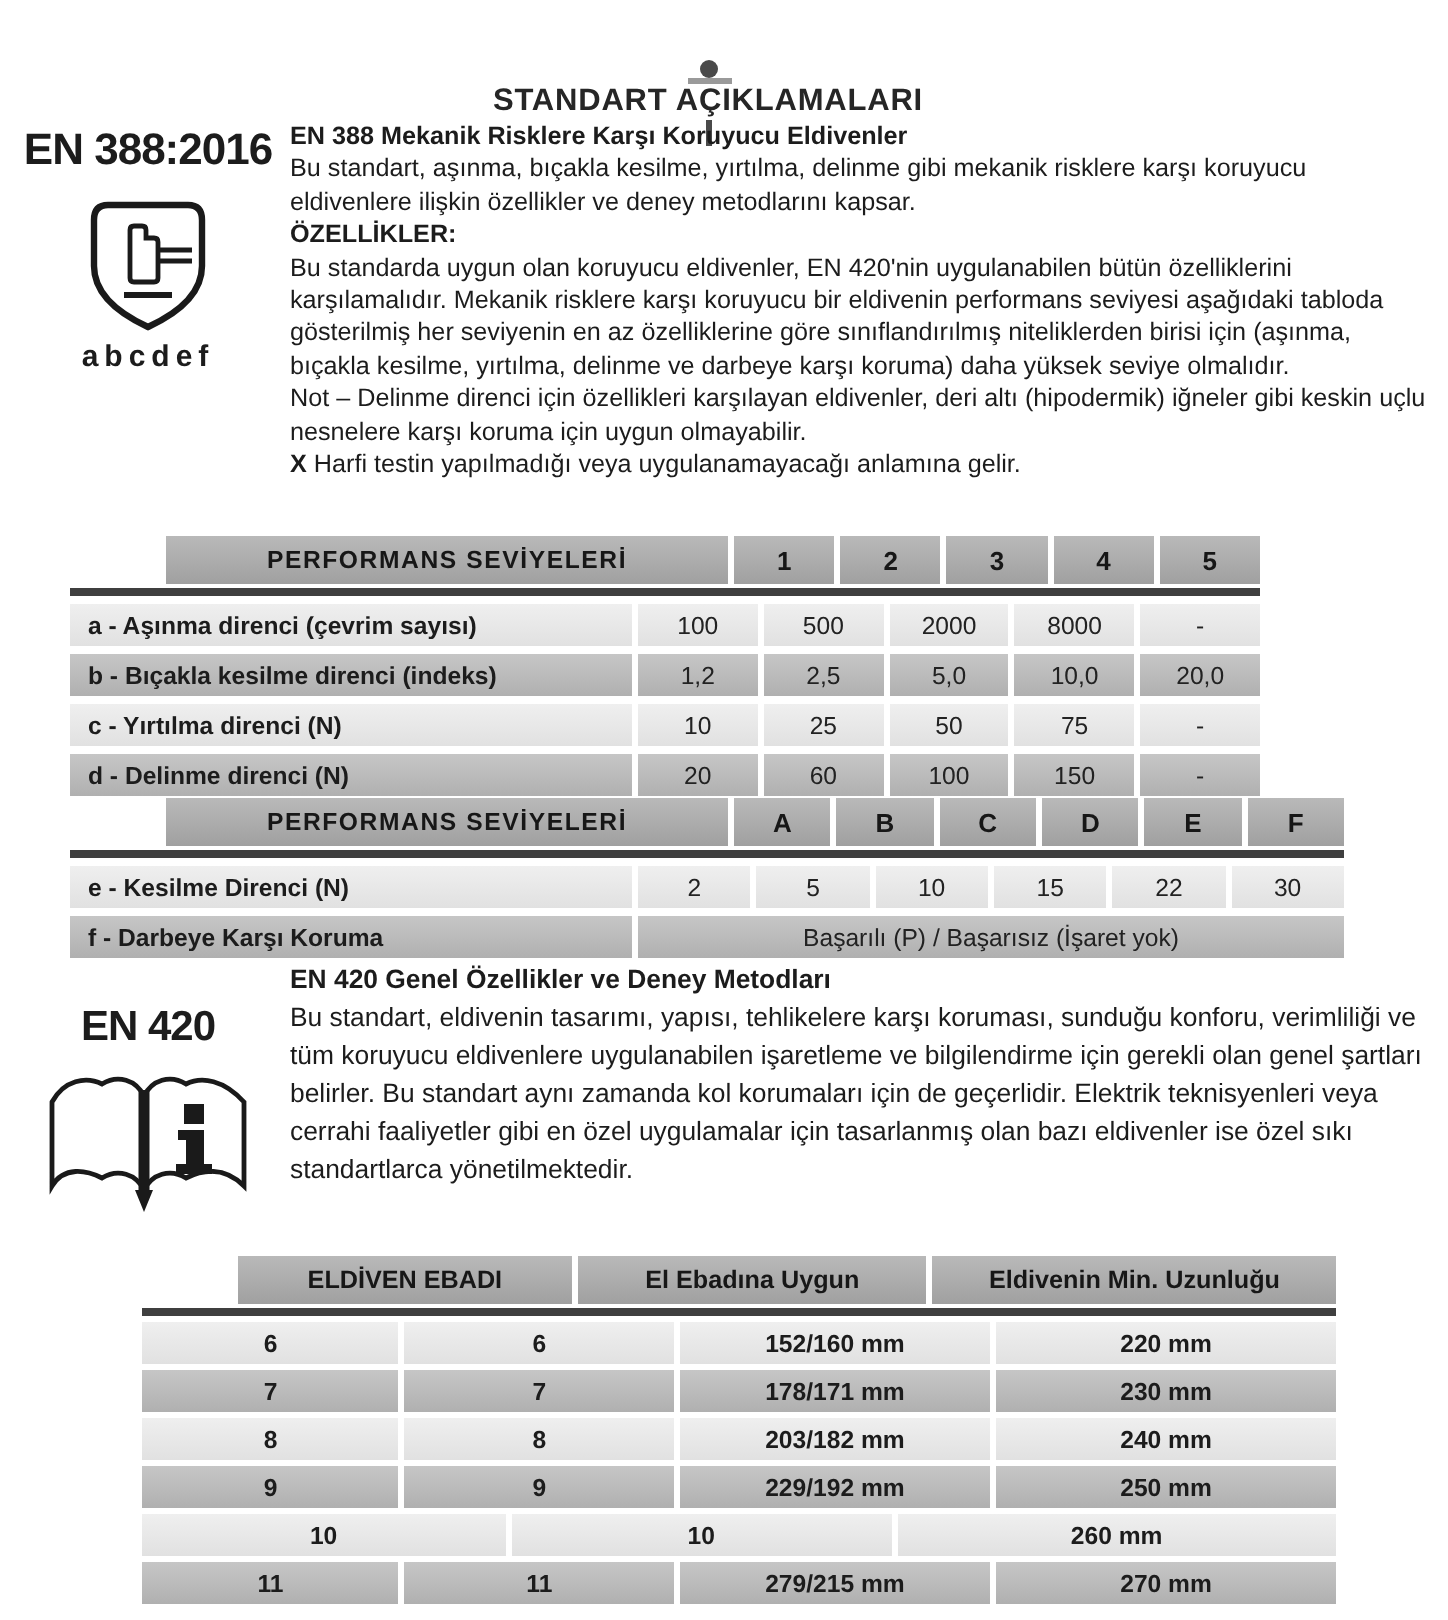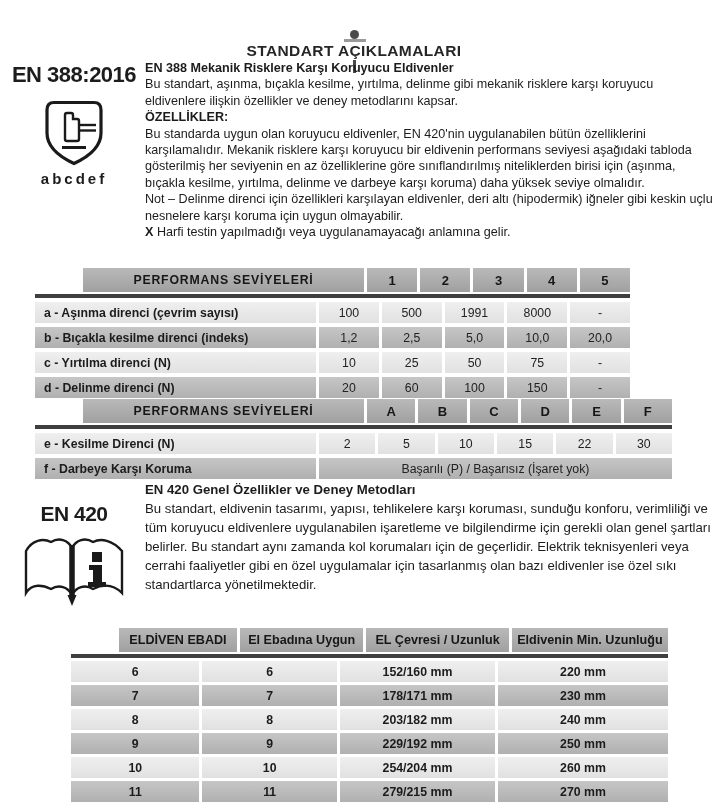--- a/index.html
+++ b/index.html
@@ -101,21 +101,21 @@
       <div class="cell val hc">2</div>
       <div class="cell val hc">3</div>
       <div class="cell val hc">4</div>
       <div class="cell val hc">5</div>
     </div>
     <div class="tsep"></div>
     <div class="trow light">
       <div class="cell label">a - Aşınma direnci (çevrim sayısı)</div>
       <div class="cell val">100</div>
       <div class="cell val">500</div>
-      <div class="cell val">1991</div>
+      <div class="cell val">2000</div>
       <div class="cell val">8000</div>
       <div class="cell val">-</div>
     </div>
     <div class="trow dark">
       <div class="cell label">b - Bıçakla kesilme direnci (indeks)</div>
       <div class="cell val">1,2</div>
       <div class="cell val">2,5</div>
       <div class="cell val">5,0</div>
       <div class="cell val">10,0</div>
       <div class="cell val">20,0</div>
@@ -177,21 +177,20 @@
 
 <div class="std-text en420-text">
   <p class="bold">EN 420 Genel Özellikler ve Deney Metodları</p>
   <p>Bu standart, eldivenin tasarımı, yapısı, tehlikelere karşı koruması, sunduğu konforu, verimliliği ve tüm koruyucu eldivenlere uygulanabilen işaretleme ve bilgilendirme için gerekli olan genel şartları belirler. Bu standart aynı zamanda kol korumaları için de geçerlidir. Elektrik teknisyenleri veya cerrahi faaliyetler gibi en özel uygulamalar için tasarlanmış olan bazı eldivenler ise özel sıkı standartlarca yönetilmektedir.</p>
 </div>
 
 <div class="ptable t3">
     <div class="trow thead">
       <div class="cell val hc">ELDİVEN EBADI</div>
       <div class="cell val hc">El Ebadına Uygun</div>
-      <div class="cell val hc">EL Çevresi / Uzunluk</div>
       <div class="cell val hc">Eldivenin Min. Uzunluğu</div>
     </div>
     <div class="tsep"></div>
     <div class="trow light">
       <div class="cell val">6</div>
       <div class="cell val">6</div>
       <div class="cell val">152/160 mm</div>
       <div class="cell val">220 mm</div>
     </div>
     <div class="trow dark">
@@ -208,21 +207,20 @@
     </div>
     <div class="trow dark">
       <div class="cell val">9</div>
       <div class="cell val">9</div>
       <div class="cell val">229/192 mm</div>
       <div class="cell val">250 mm</div>
     </div>
     <div class="trow light">
       <div class="cell val">10</div>
       <div class="cell val">10</div>
-      <div class="cell val">254/204 mm</div>
       <div class="cell val">260 mm</div>
     </div>
     <div class="trow dark">
       <div class="cell val">11</div>
       <div class="cell val">11</div>
       <div class="cell val">279/215 mm</div>
       <div class="cell val">270 mm</div>
     </div>
   </div>
 

